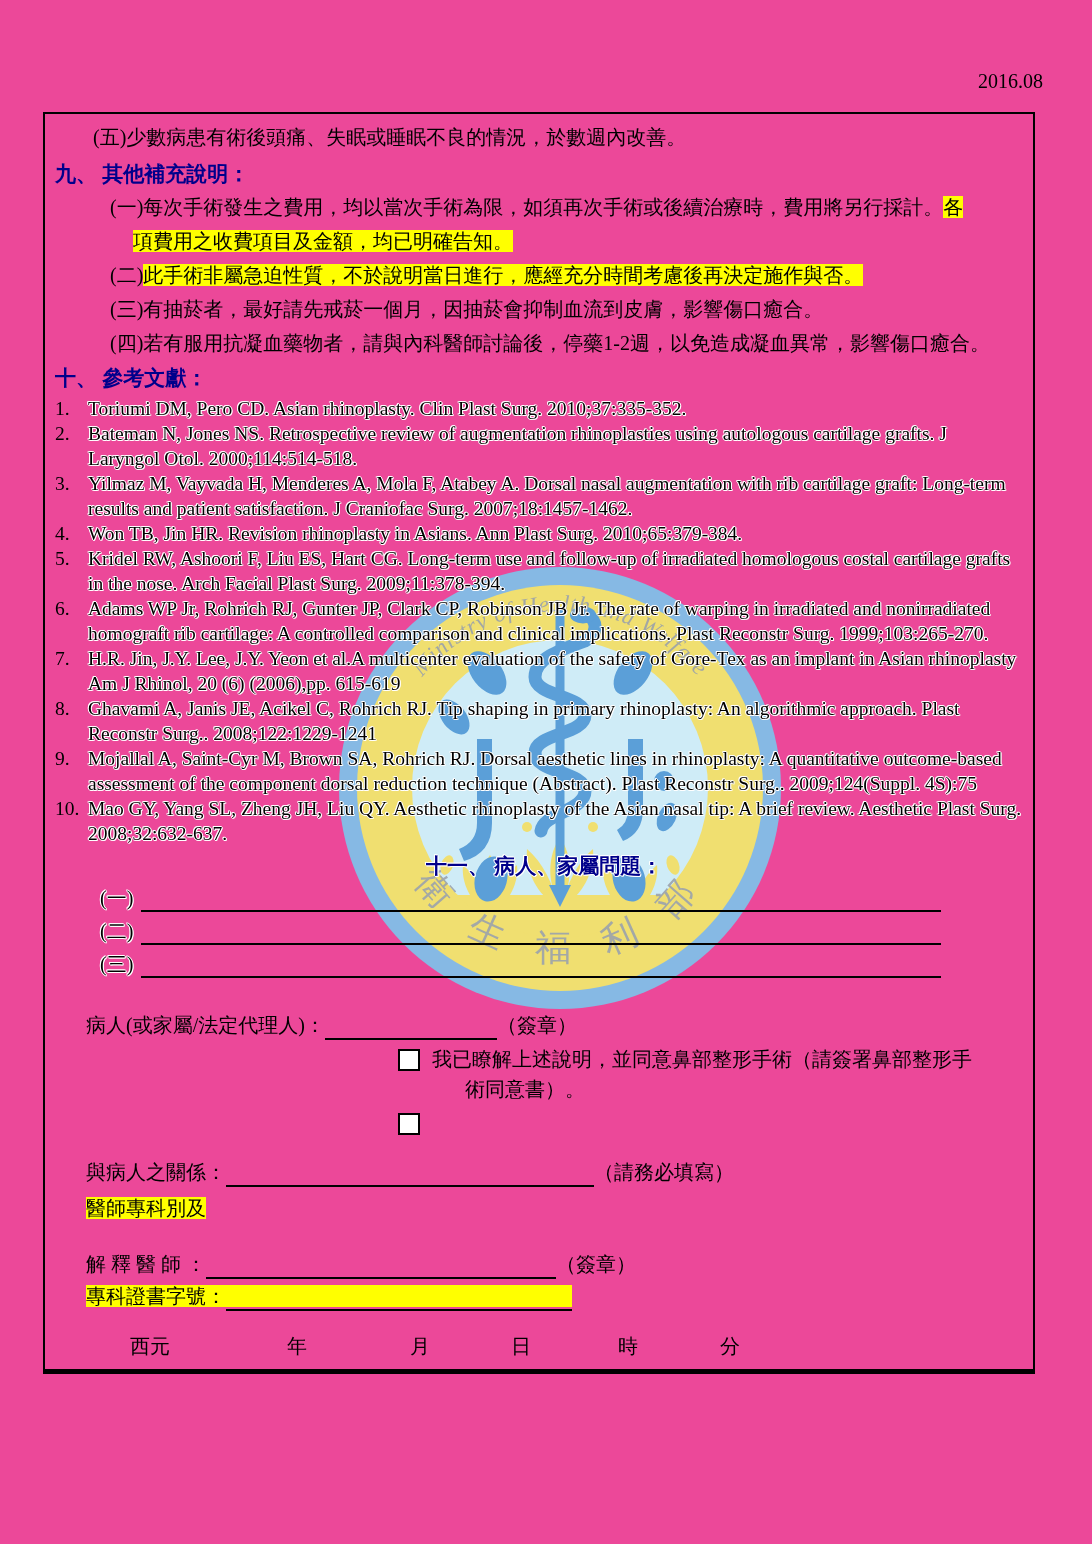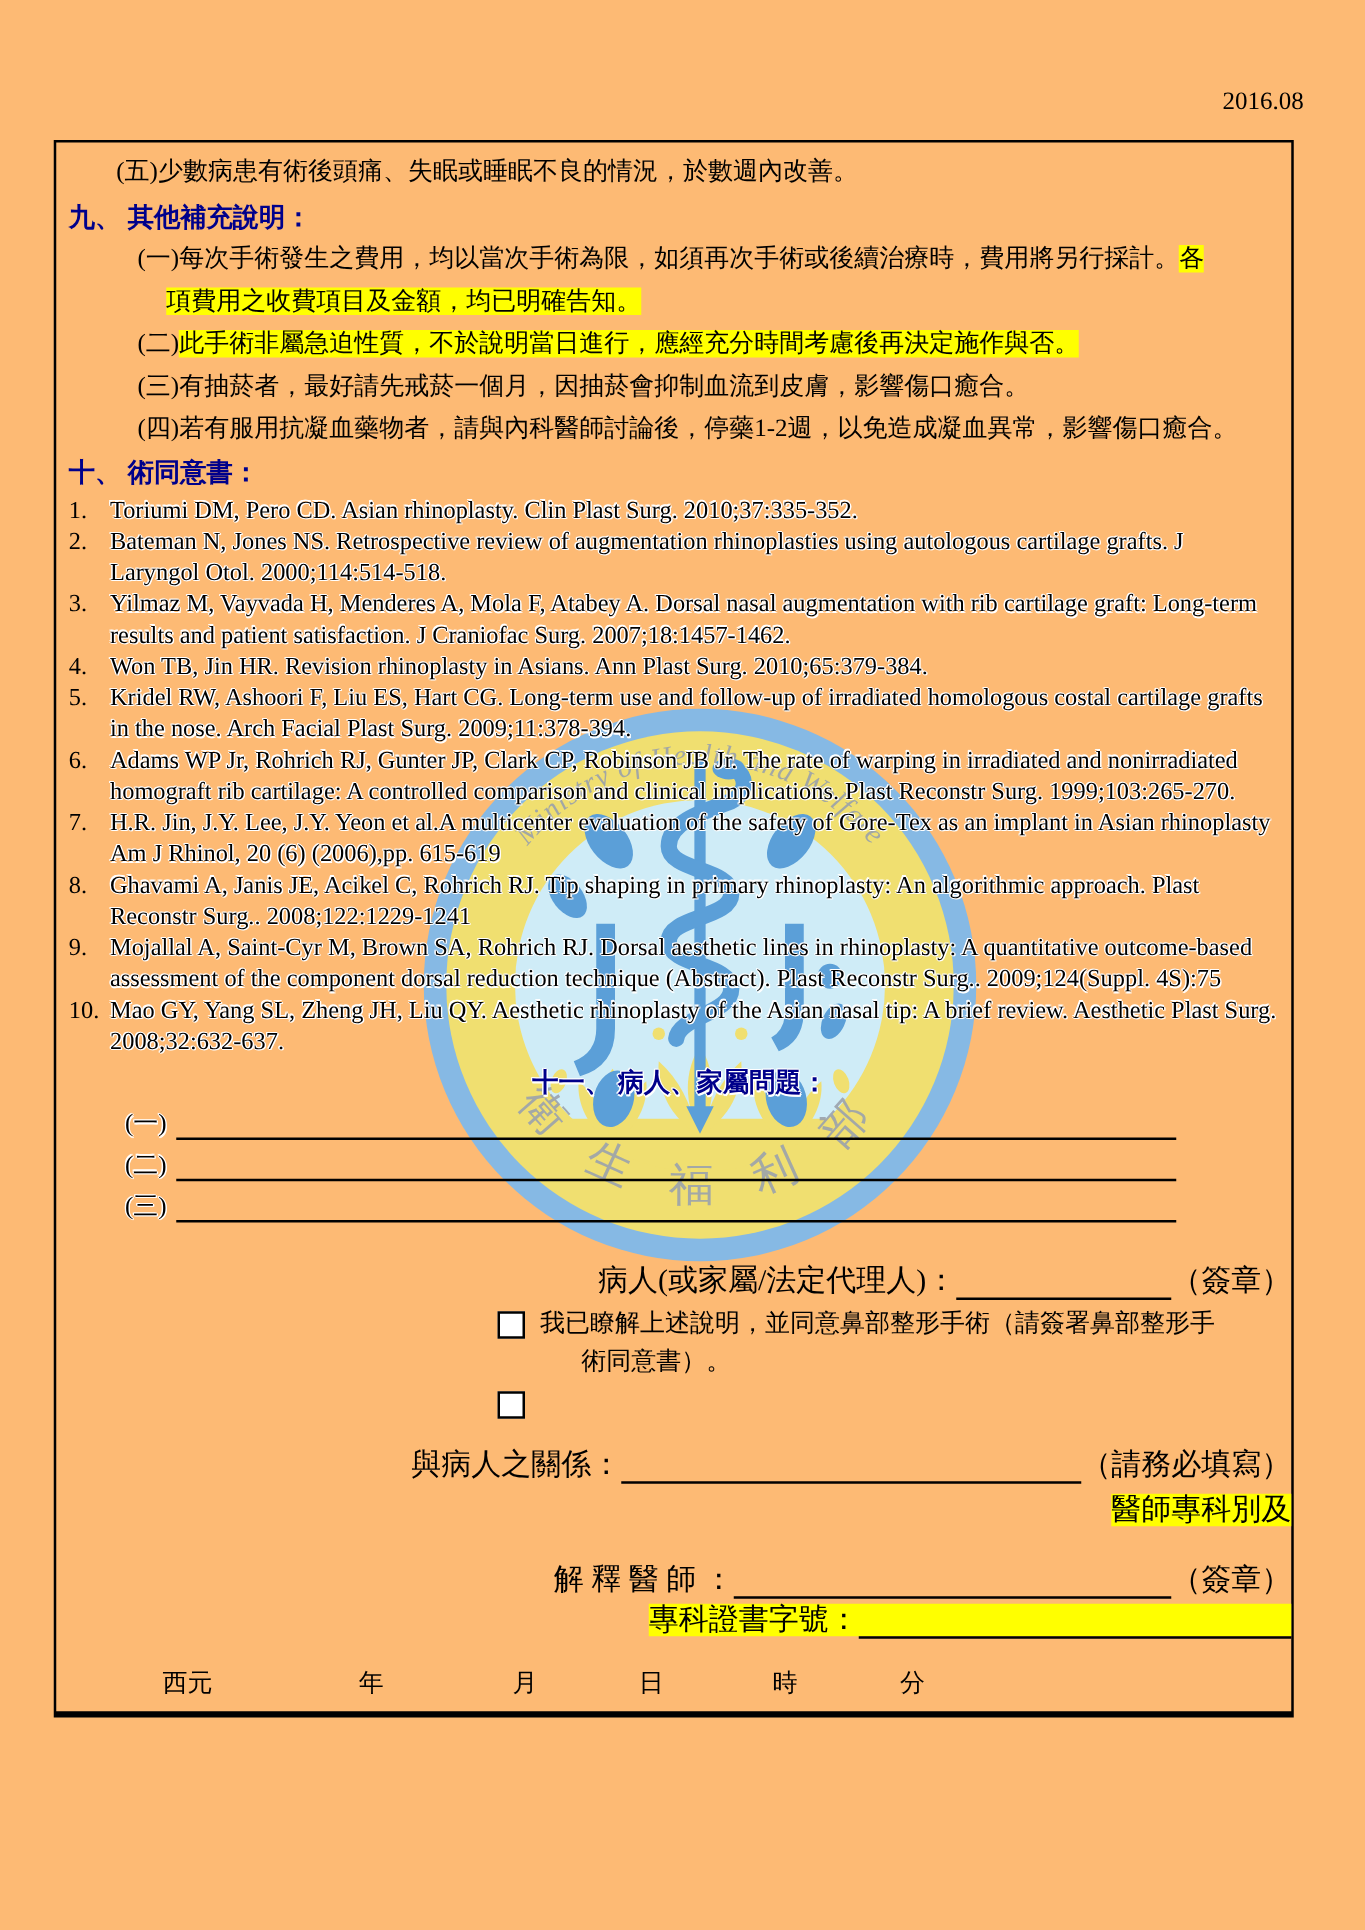--- a/index.html
+++ b/index.html
@@ -1,17 +1,17 @@
 <!DOCTYPE html>
 <html><head>
 <meta charset="utf-8">
 <style>
   html,body { margin:0; padding:0; background:#e8e8e8; }
   .page {
-    position:relative; width:1092px; height:1544px; background:#fdba74;
+    position:relative; width:1092px; height:1544px; background:#ec4899;
     font-family:"Liberation Serif","DejaVu Serif",serif; color:#000; overflow:hidden;
   }
   .date-stamp { position:absolute; left:978px; top:70px; font-size:20px; z-index:3; }
 
   
   .watermark { position:absolute; left:337px; top:565px; width:446px; height:446px; z-index:1; }
 
   
   .box {
     position:absolute; left:43px; top:112px; width:992px; height:1262px;
@@ -30,21 +30,21 @@
 
   .refs { margin:4px 0 0 10px; font-size:19.5px; line-height:25px; }
   .ref-row { display:flex; }
   .ref-num { width:33px; flex:none; }
   .ref-text { width:935px; }
 
   .h11 { margin:6px 0 6px 10px;text-align:center; }
   .blank-row { display:flex; align-items:flex-end; margin:0 0 7px 55px; height:26px; font-size:20px; }
   .blank-line { border-bottom:2px solid #000; width:800px; margin-left:8px; height:24px; }
 
-  .sig { margin-left:41px; font-size:24px; line-height:30px;text-align:right; }
+  .sig { margin-left:41px; font-size:20px; line-height:30px; }
   .uline { display:inline-block; border-bottom:2px solid #000; height:22px; vertical-align:bottom; }
   .row-patient { margin-top:32px; }
   .cb-row { display:flex; margin:4px 0 0 353px; }
   .cb-box { width:18px; height:18px; border:2px solid #000; flex:none; margin:5px 12px 0 0; background:#fff; }
   .cb-cont { margin:0 0 0 420px; }
   .row-relation { margin-top:22px; }
   .row-doctor { margin-top:26px; }
   .row-spec1 { margin-top:6px; }
   .row-spec2 { margin-top:2px; }
   .daterow { position:relative; height:30px; margin-top:22px; font-size:20px; }
@@ -114,21 +114,21 @@
     <div class="h-blue h9">九、 其他補充說明：</div>
 
     <div class="cjk item"><span>(一)</span><span>每次手術發生之費用，均以當次手術為限，如須再次手術或後續治療時，費用將另行採計。</span><span class="hl">各</span></div>
     <div class="cjk item-cont"><span class="hl">項費用之收費項目及金額，均已明確告知。</span></div>
 
     <div class="cjk item"><span>(二)</span><span class="hl">此手術非屬急迫性質，不於說明當日進行，應經充分時間考慮後再決定施作與否。</span></div>
 
     <div class="cjk item">(三)有抽菸者，最好請先戒菸一個月，因抽菸會抑制血流到皮膚，影響傷口癒合。</div>
     <div class="cjk item">(四)若有服用抗凝血藥物者，請與內科醫師討論後，停藥1-2週，以免造成凝血異常，影響傷口癒合。</div>
 
-    <div class="h-blue h10">十、 術同意書：</div>
+    <div class="h-blue h10">十、 參考文獻：</div>
 
     <div class="refs">
       <div class="ref-row">
           <span class="ref-num">1.</span>
           <span class="ref-text halo">Toriumi DM, Pero CD. Asian rhinoplasty. Clin Plast Surg. 2010;37:335-352.</span>
         </div>
       <div class="ref-row">
           <span class="ref-num">2.</span>
           <span class="ref-text halo">Bateman N, Jones NS. Retrospective review of augmentation rhinoplasties using autologous cartilage grafts. J Laryngol Otol. 2000;114:514-518.</span>
         </div>

